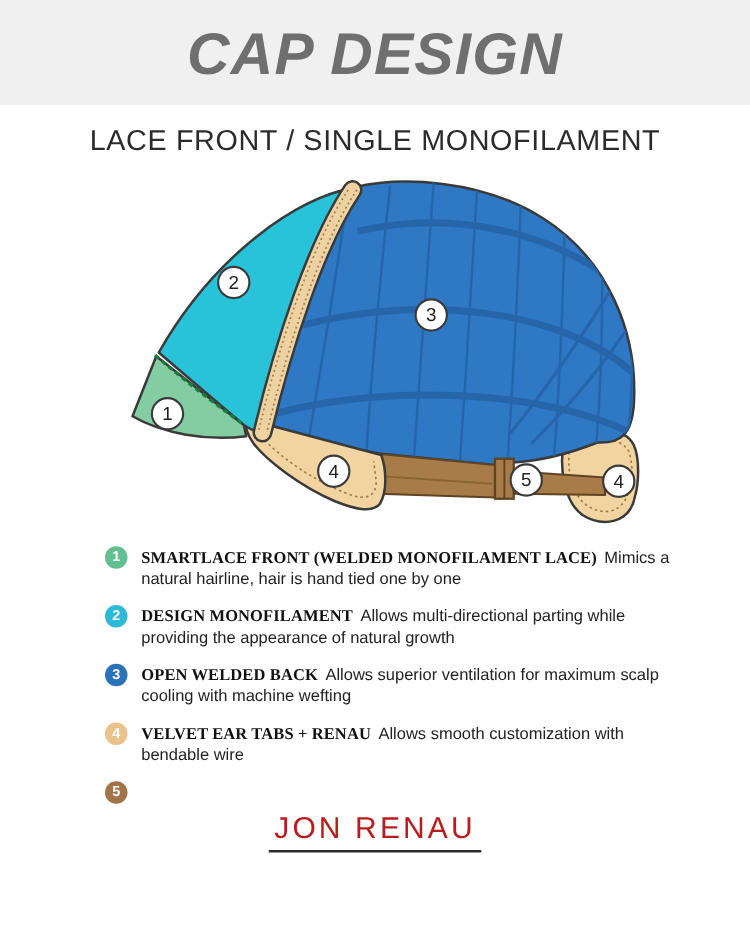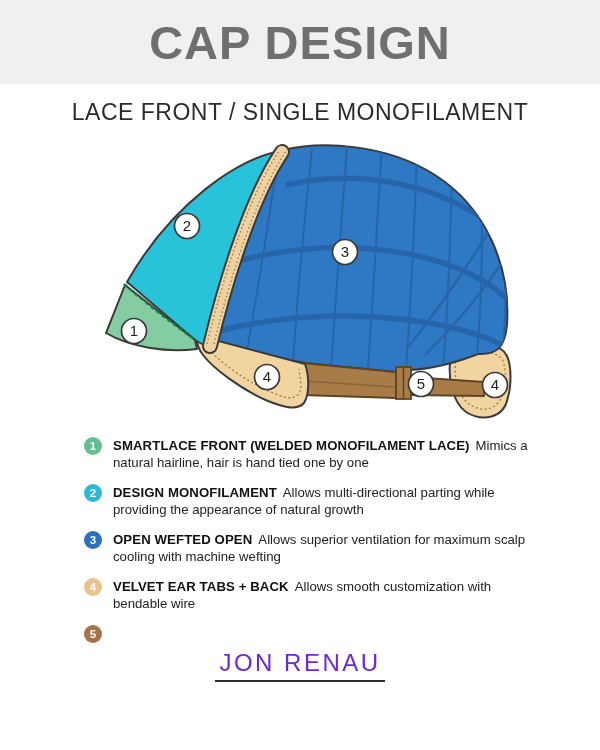--- a/index.html
+++ b/index.html
@@ -1,37 +1,37 @@
 <!DOCTYPE html>
 <html><head>
 <meta charset="utf-8">
 <style>
   * { margin:0; padding:0; box-sizing:border-box; }
   body { background:#ffffff; font-family:"Liberation Sans", sans-serif; }
   .page { position:relative; width:600px; height:750px; background:#ffffff; overflow:hidden; }
 
   .header-bar { position:absolute; top:0; left:0; width:600px; height:84px;
     background:#f0f0f0; display:flex; align-items:center; justify-content:center; }
-  .header-title { font-size:47px; font-weight:bold; color:#6f6f6f; letter-spacing:1px; }
+  .header-title { font-size:47px; font-weight:bold; color:#6f6f6f; letter-spacing:1px;font-style:italic; }
 
   .subtitle { position:absolute; top:99px; left:0; width:600px; text-align:center;
     font-size:23px; color:#2b2b2b; letter-spacing:0.5px; }
 
   .diagram { position:absolute; top:135px; left:0; }
   .diagram text.callout-num { font-family:"Liberation Sans", sans-serif; font-size:15px; fill:#222222; }
 
   .legend { position:absolute; top:437px; left:84px; width:470px; }
   .legend-item { display:flex; align-items:flex-start; margin-bottom:13px; }
   .badge { flex:0 0 18px; width:18px; height:18px; border-radius:50%;
     color:#ffffff; font-size:11.5px; font-weight:bold; text-align:center;
     line-height:18px; margin-top:0px; }
   .legend-text { margin-left:11px; width:428px; font-size:13.2px; line-height:17px; color:#222222; }
-  .legend-text strong { color:#111111; margin-right:6px; letter-spacing:0.1px; }
+  .legend-text strong { color:#111111; margin-right:6px; letter-spacing:0.1px;font-family:Liberation Serif, serif; }
 
-  .footer { position:absolute; top:649px; left:0; width:600px; text-align:center; color:#6d28d9; }
+  .footer { position:absolute; top:649px; left:0; width:600px; text-align:center; color:#b91c1c; }
   .brand-line1 { font-size:24px; letter-spacing:2.5px; }
   .brand-rule { width:170px; border-top:2px solid #2b2b2b; margin:3px auto 3px auto; }
   .brand-line2 { font-size:22px; letter-spacing:3px; }
 </style>
 </head>
 <body>
 
 <div class="page">
 
   <div class="header-bar">
@@ -134,27 +134,27 @@
     </div>
     <div class="legend-item">
       <span class="badge" style="background-color: rgb(45, 185, 213);">2</span>
       <p class="legend-text">
         <strong>DESIGN MONOFILAMENT</strong><span>Allows multi-directional parting while providing the appearance of natural growth</span>
       </p>
     </div>
     <div class="legend-item">
       <span class="badge" style="background-color: rgb(42, 115, 187);">3</span>
       <p class="legend-text">
-        <strong>OPEN WEFTED OPEN</strong><span>Allows superior ventilation for maximum scalp cooling with machine wefting</span>
+        <strong>OPEN WELDED BACK</strong><span>Allows superior ventilation for maximum scalp cooling with machine wefting</span>
       </p>
     </div>
     <div class="legend-item">
       <span class="badge" style="background-color: rgb(233, 194, 140);">4</span>
       <p class="legend-text">
-        <strong>VELVET EAR TABS + BACK</strong><span>Allows smooth customization with bendable wire</span>
+        <strong>VELVET EAR TABS + RENAU</strong><span>Allows smooth customization with bendable wire</span>
       </p>
     </div>
     <div class="legend-item">
       <span class="badge" style="background-color: rgb(163, 116, 74);">5</span>
     </div>
   </div>
 
   <div class="footer">
     <div class="brand-line1">JON RENAU</div>
     <div class="brand-rule"></div>

